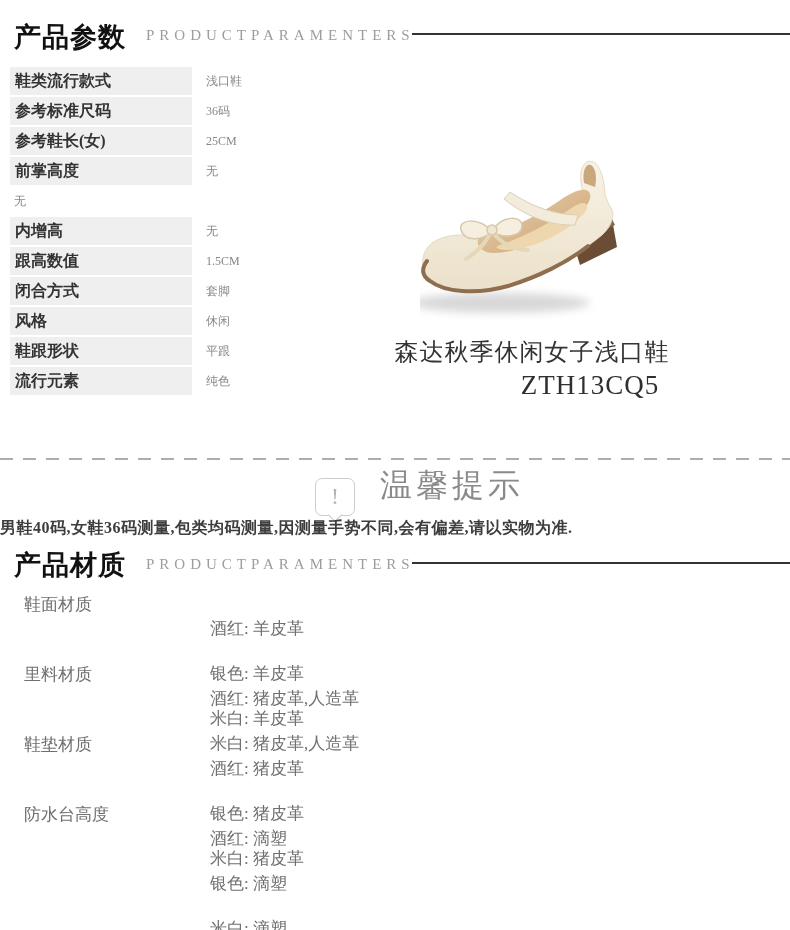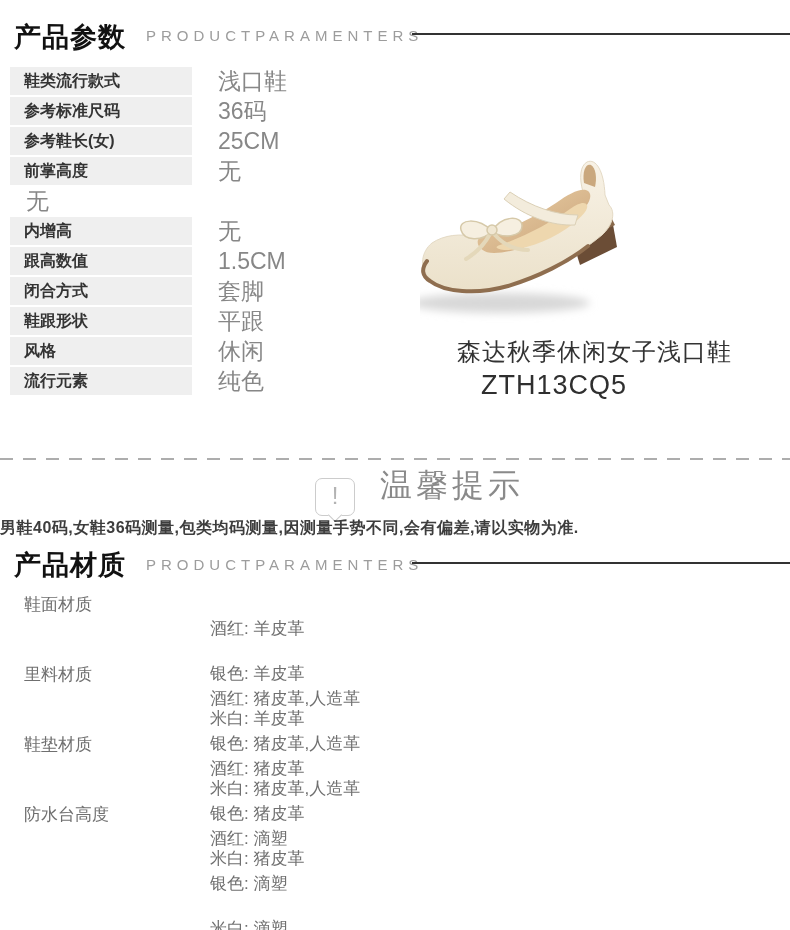--- a/index.html
+++ b/index.html
@@ -1,52 +1,52 @@
 <!DOCTYPE html>
 <html style="--label-cell-bg: #efefef; --label-text: #333333; --value-text: #878787; --subtitle-gray: #9c9c9c; --header-line: #333333; --divider-dash: #adadad; --tips-gray: #8a8a8a; --shoe-cream: #f4edde; --shoe-lining-tan: #d9b78c; --shoe-sole-brown: #6b4d36;"><head>
 <meta charset="utf-8">
 <style>
   html,body{margin:0;padding:0;background:#fff;}
   .page{
     position:relative;width:790px;height:930px;background:#fff;overflow:hidden;
-    font-family:Liberation Sans, sans-serif;
+    font-family:Liberation Serif, serif;
   }
   
   .sec-title{
     position:absolute;left:14px;margin:0;
     font-size:27px;font-weight:700;color:#111;letter-spacing:1px;
   }
   .sec-sub{
     position:absolute;left:146px;
     font-size:15px;color:var(--subtitle-gray,#9c9c9c);letter-spacing:5px;white-space:nowrap;
   }
   .sec-line{
     position:absolute;left:412px;right:0;height:2px;background:var(--header-line,#333);
   }
   
   .param-table{position:absolute;top:67px;left:0;width:420px;}
   .prow{display:flex;height:28px;margin-bottom:2px;}
   .plabel{
-    box-sizing:border-box;width:182px;margin-left:10px;padding-left:14px;
+    box-sizing:border-box;width:182px;margin-left:10px;padding-left:5px;
     background:var(--label-cell-bg,#efefef);
     font-size:16px;font-weight:700;color:var(--label-text,#333);
     line-height:28px;white-space:nowrap;
   }
   .pvalue{
-    margin-left:26px;font-size:23px;color:var(--value-text,#878787);
+    margin-left:14px;font-size:12px;color:var(--value-text,#878787);
     line-height:28px;white-space:nowrap;
   }
   
   .shoe-fig{position:absolute;left:420px;top:135px;width:360px;height:195px;margin:0;}
   .pname{
-    position:absolute;left:352px;width:380px;top:336px;text-align:right;
+    position:absolute;left:342px;width:380px;top:336px;text-align:center;
     font-size:24px;color:#333;letter-spacing:1px;white-space:nowrap;
   }
   .pmodel{
-    position:absolute;left:364px;width:380px;top:370px;text-align:center;
+    position:absolute;left:400px;width:380px;top:370px;text-align:center;
     font-size:27px;color:#2f2f2f;letter-spacing:1px;
   }
   
   .divider{
     position:absolute;left:0;top:458px;width:100%;height:2px;border:0;margin:0;
     background:repeating-linear-gradient(90deg,var(--divider-dash,#adadad) 0 13px,transparent 13px 23px);
   }
   
   .tip-icon{
     position:absolute;left:315px;top:478px;width:38px;height:36px;
@@ -106,26 +106,26 @@
     </div>
     <div class="prow">
       <span class="plabel">跟高数值</span>
       <span class="pvalue">1.5CM</span>
     </div>
     <div class="prow">
       <span class="plabel">闭合方式</span>
       <span class="pvalue">套脚</span>
     </div>
     <div class="prow">
+      <span class="plabel">风格</span>
+      <span class="pvalue">休闲</span>
+    </div>
+    <div class="prow">
       <span class="plabel">鞋跟形状</span>
       <span class="pvalue">平跟</span>
-    </div>
-    <div class="prow">
-      <span class="plabel">风格</span>
-      <span class="pvalue">休闲</span>
     </div>
     <div class="prow">
       <span class="plabel">流行元素</span>
       <span class="pvalue">纯色</span>
     </div>
   </div>
 
   <figure class="shoe-fig">
     <svg viewBox="0 0 360 195" width="360" height="195">
       <defs>
@@ -183,21 +183,20 @@
     <div class="mvals">
       <div class="mval">酒红: 羊皮革</div>
       <div class="mval">银色: 羊皮革</div>
       <div class="mval">米白: 羊皮革</div>
     </div>
   </div>
   <div class="mrow" style="top:664px">
     <span class="mlabel">里料材质</span>
     <div class="mvals">
       <div class="mval">酒红: 猪皮革,人造革</div>
-      <div class="mval">银色: 猪皮革,人造革</div>
       <div class="mval">米白: 猪皮革,人造革</div>
     </div>
   </div>
   <div class="mrow" style="top:734px">
     <span class="mlabel">鞋垫材质</span>
     <div class="mvals">
       <div class="mval">酒红: 猪皮革</div>
       <div class="mval">银色: 猪皮革</div>
       <div class="mval">米白: 猪皮革</div>
     </div>

